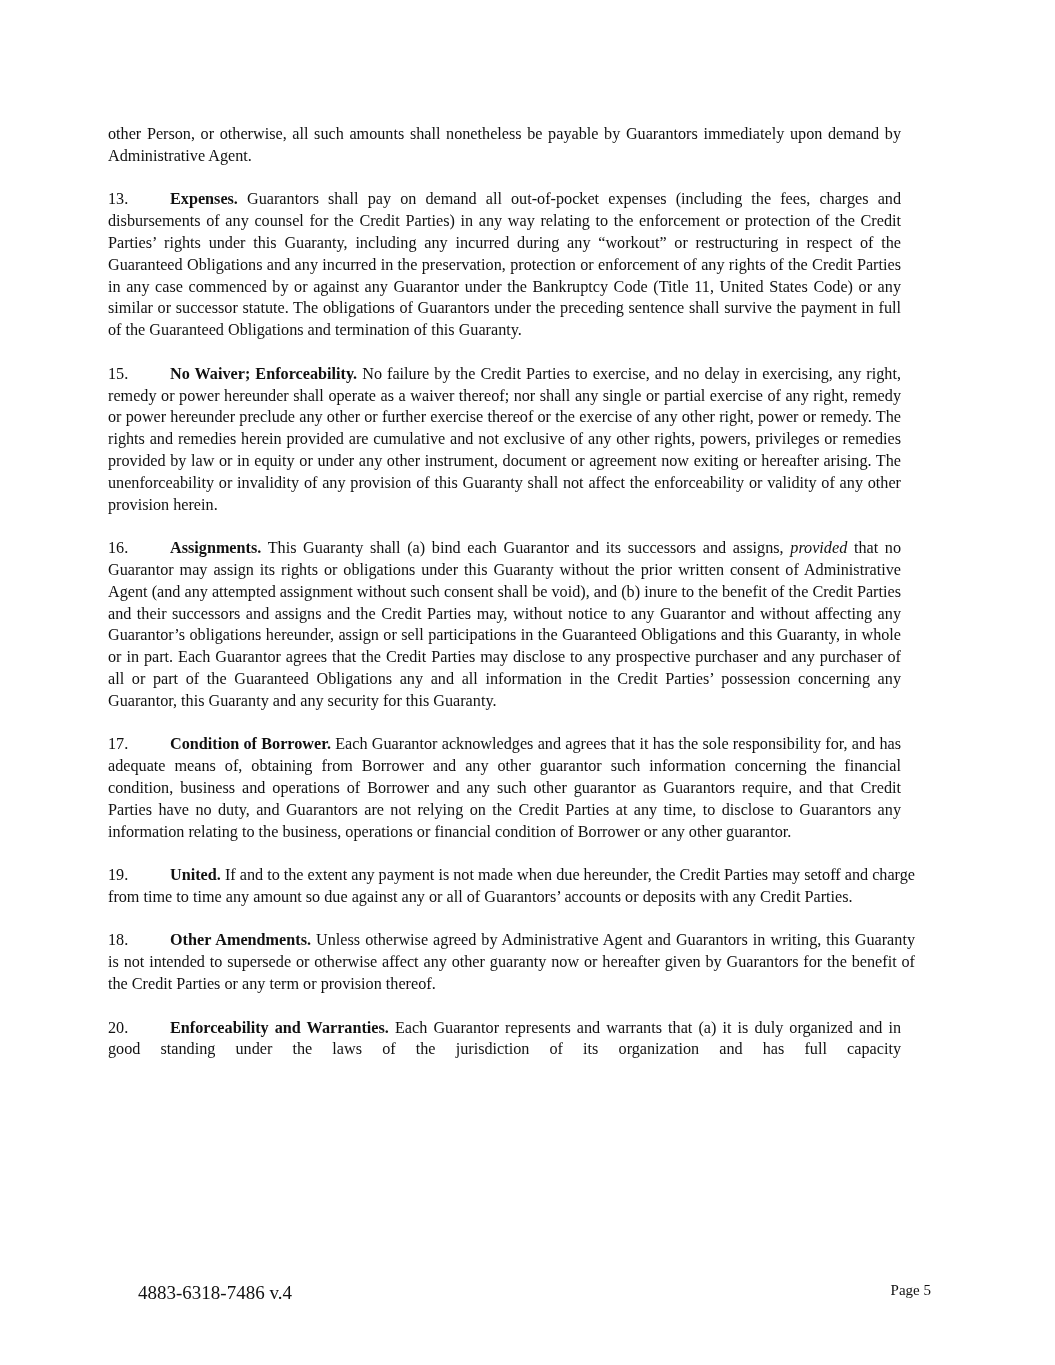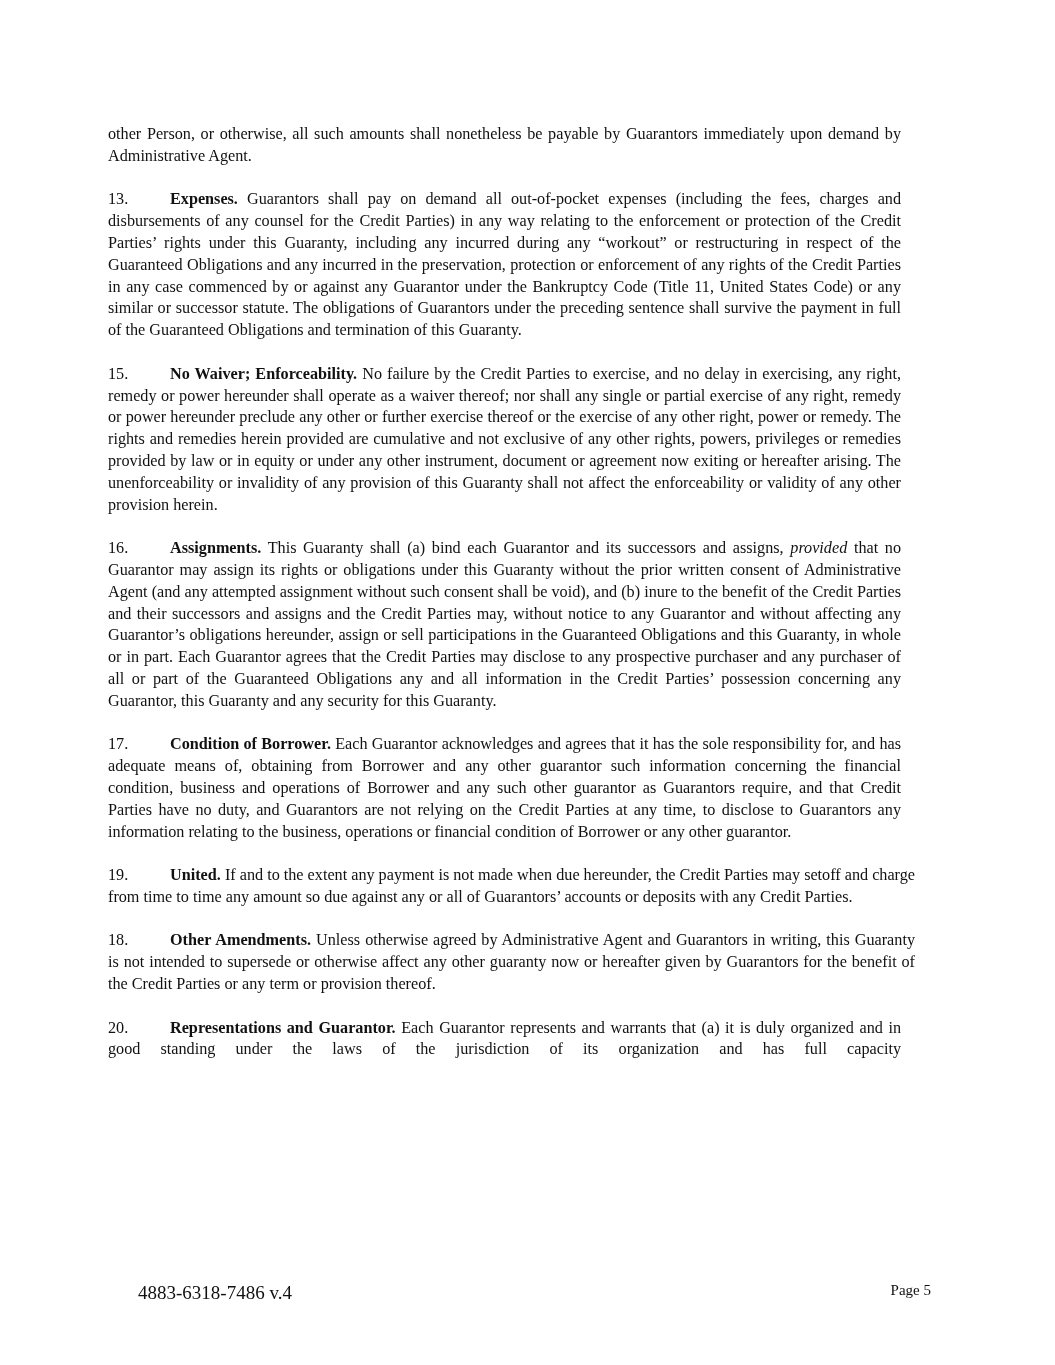--- a/index.html
+++ b/index.html
@@ -79,18 +79,18 @@
 
   <p class="para" id="p18">
     <span class="num">19.</span><span class="heading">United.</span> <span>If and to the extent any payment is not made when due hereunder, the Credit Parties may setoff and charge from time to time any amount so due against any or all of Guarantors’ accounts or deposits with any Credit Parties.</span>
   </p>
 
   <p class="para" id="p19">
     <span class="num">18.</span><span class="heading">Other Amendments.</span> <span>Unless otherwise agreed by Administrative Agent and Guarantors in writing, this Guaranty is not intended to supersede or otherwise affect any other guaranty now or hereafter given by Guarantors for the benefit of the Credit Parties or any term or provision thereof.</span>
   </p>
 
   <p class="para tight-last">
-    <span class="num">20.</span><span class="heading">Representations and Guarantor.</span> <span>Each Guarantor represents and warrants that (a) it is duly organized and in good standing under the laws of the jurisdiction of its organization and has full capacity</span>
+    <span class="num">20.</span><span class="heading">Enforceability and Warranties.</span> <span>Each Guarantor represents and warrants that (a) it is duly organized and in good standing under the laws of the jurisdiction of its organization and has full capacity</span>
   </p>
 </div>
 
 <div class="footer-left">4883-6318-7486 v.4</div>
 <div class="footer-right">Page 5</div>
 
 </body></html>

